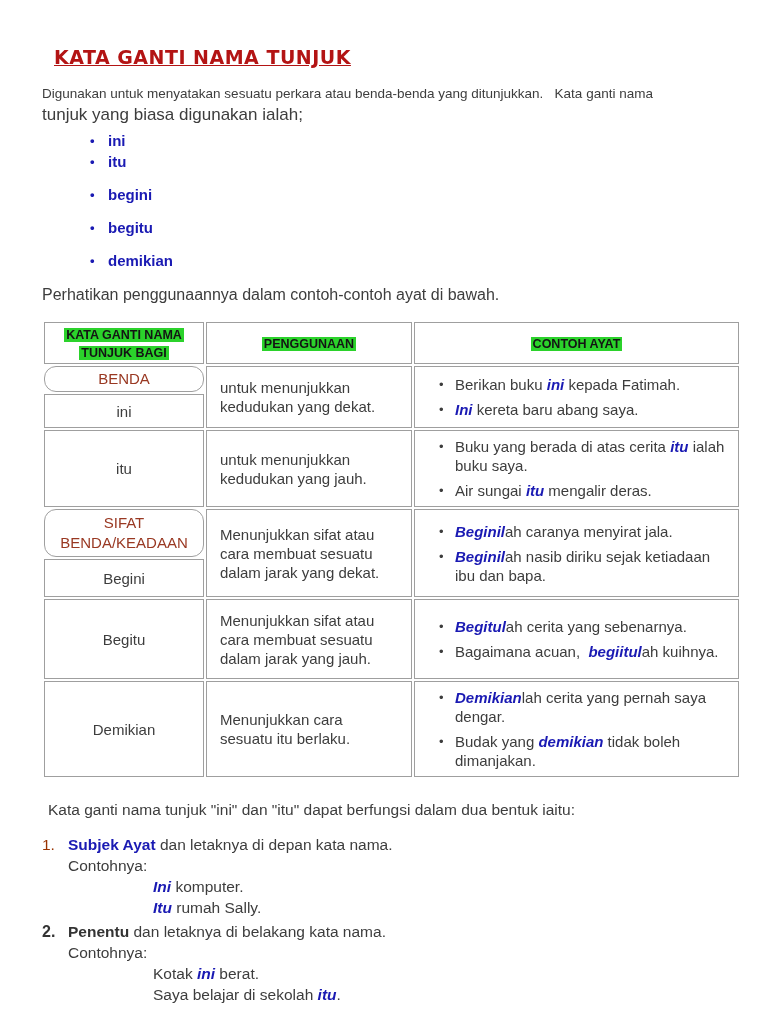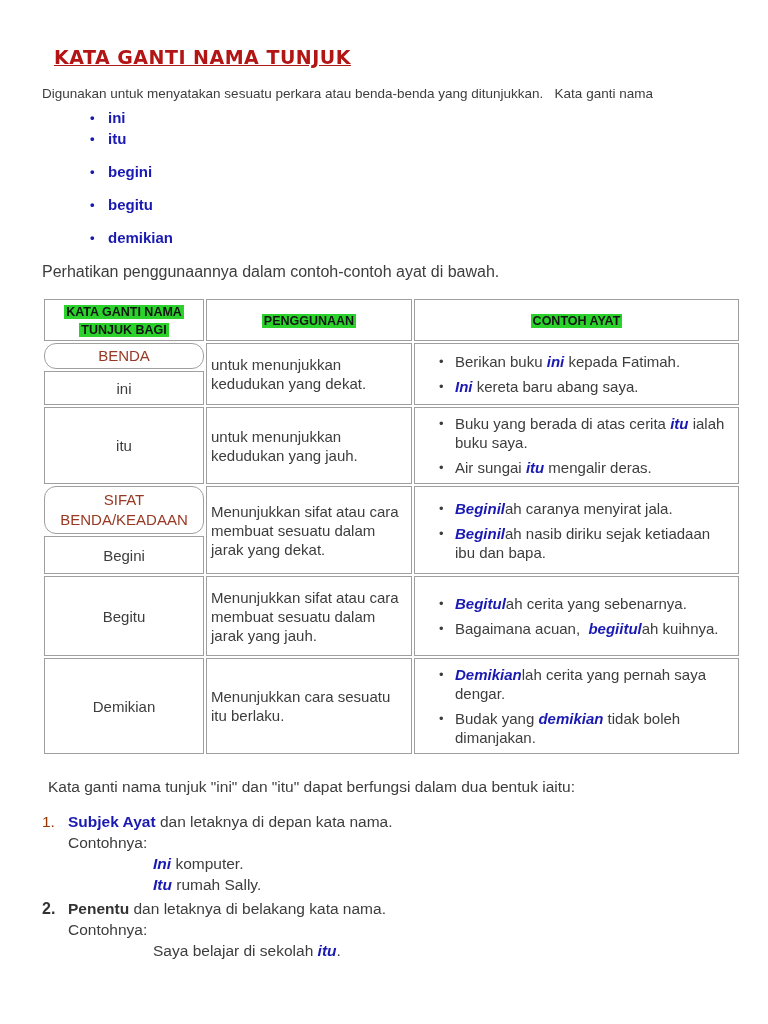--- a/index.html
+++ b/index.html
@@ -51,21 +51,21 @@
   th.head { background:#d7f2a9; text-align:center; height:38px; }
   .hl {
     background:#2bd22b; color:#141414; font-weight:bold;
     font-size:12.5px; line-height:16px; padding:0 2px;
   }
   td.cat {
     background:#f18c5f; color:#993822; text-align:center;
     font-size:15px; line-height:20px;border-radius:12px;
   }
   td.subj { text-align:center; color:#3d3d3d; }
-  td.usage { padding:2px 4px; line-height:19px; color:#3d3d3d; }
+  td.usage { padding:2px 13px; line-height:19px; color:#3d3d3d; }
   td.ex { padding:6px 4px 6px 0; }
   ul.exlist { list-style:none; margin:0; padding:0 0 0 18px; }
   ul.exlist li {
     position:relative; padding-left:22px; line-height:19px; color:#3d3d3d;
   }
   ul.exlist li::before {
     content:"•"; position:absolute; left:6px; top:0; color:#3d3d3d; font-size:13px;
   }
   ul.exlist li + li { margin-top:6px; }
 
@@ -93,20 +93,21 @@
 </style>
 </head>
 <body>
 
 <div class="page">
 
   <h1 class="title">KATA GANTI NAMA TUNJUK</h1>
 
   <p class="intro">
     <span class="intro-l1">Digunakan untuk menyatakan sesuatu perkara atau benda-benda yang ditunjukkan.&nbsp;&nbsp; Kata ganti nama</span><br>
+    <span class="intro-l2">tunjuk yang biasa digunakan ialah;</span>
   </p>
 
   <ul class="demos">
     <li>ini</li>
     <li>itu</li>
     <li class="spaced">begini</li>
     <li class="spaced">begitu</li>
     <li class="spaced">demikian</li>
   </ul>
 
@@ -205,17 +206,18 @@
       <div class="fex"><span class="kw">Ini</span><span> komputer.</span></div>
       <div class="fex"><span class="kw">Itu</span><span> rumah Sally.</span></div>
     </div>
   </div>
 
   <div class="fitem second">
     <span class="fnum dark">2.</span>
     <div class="fbody">
       <div class="fline"><span class="b">Penentu</span><span> dan letaknya di belakang kata nama.</span></div>
       <div class="fcontoh">Contohnya:</div>
+      <div class="fex"><span>Kotak </span><span class="kw">ini</span><span> berat.</span></div>
       <div class="fex"><span>Saya belajar di sekolah </span><span class="kw">itu</span><span>.</span></div>
     </div>
   </div>
 
 </div>
 
 </body></html>

